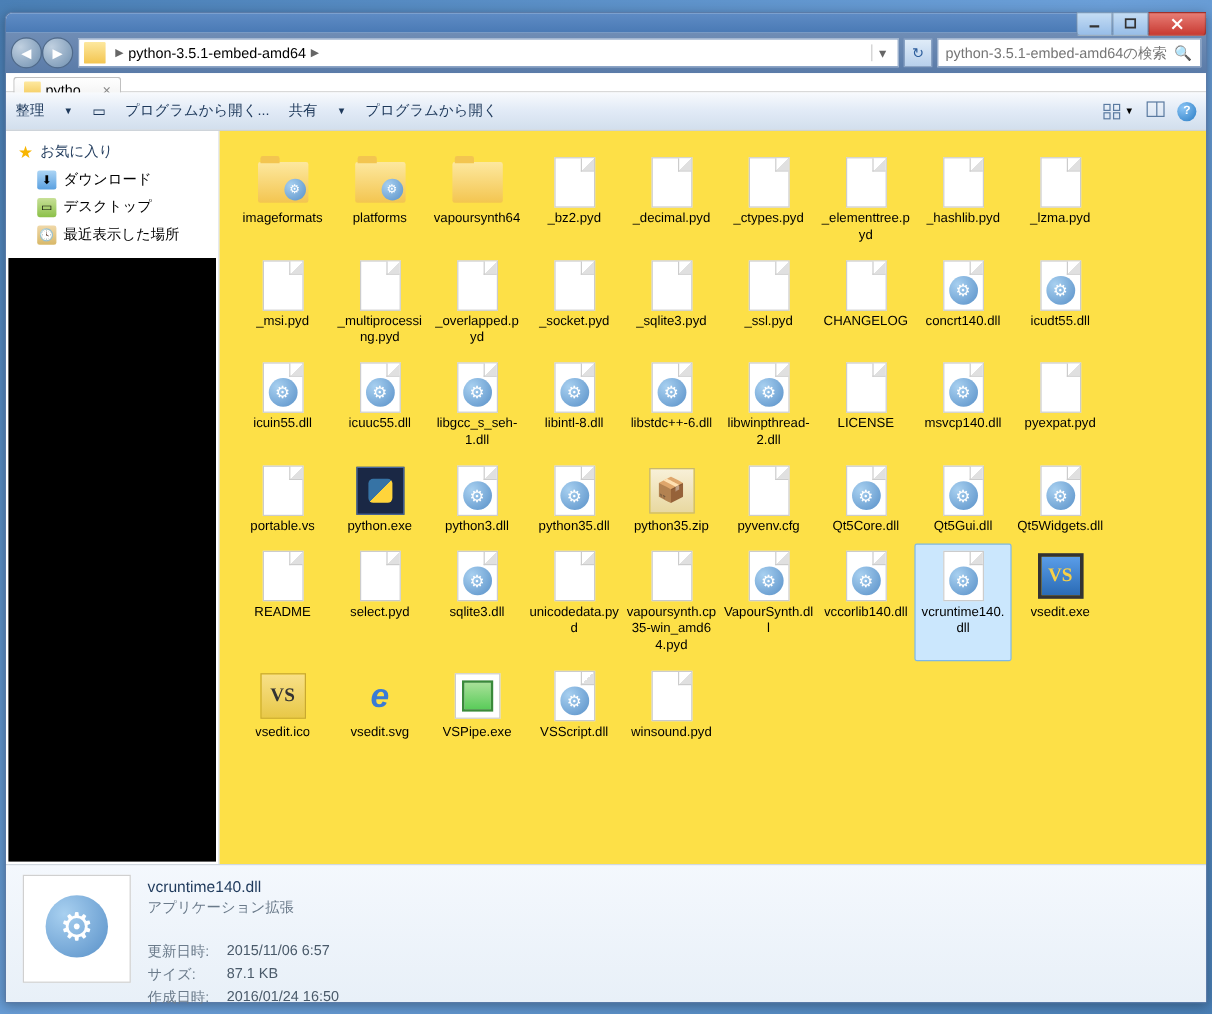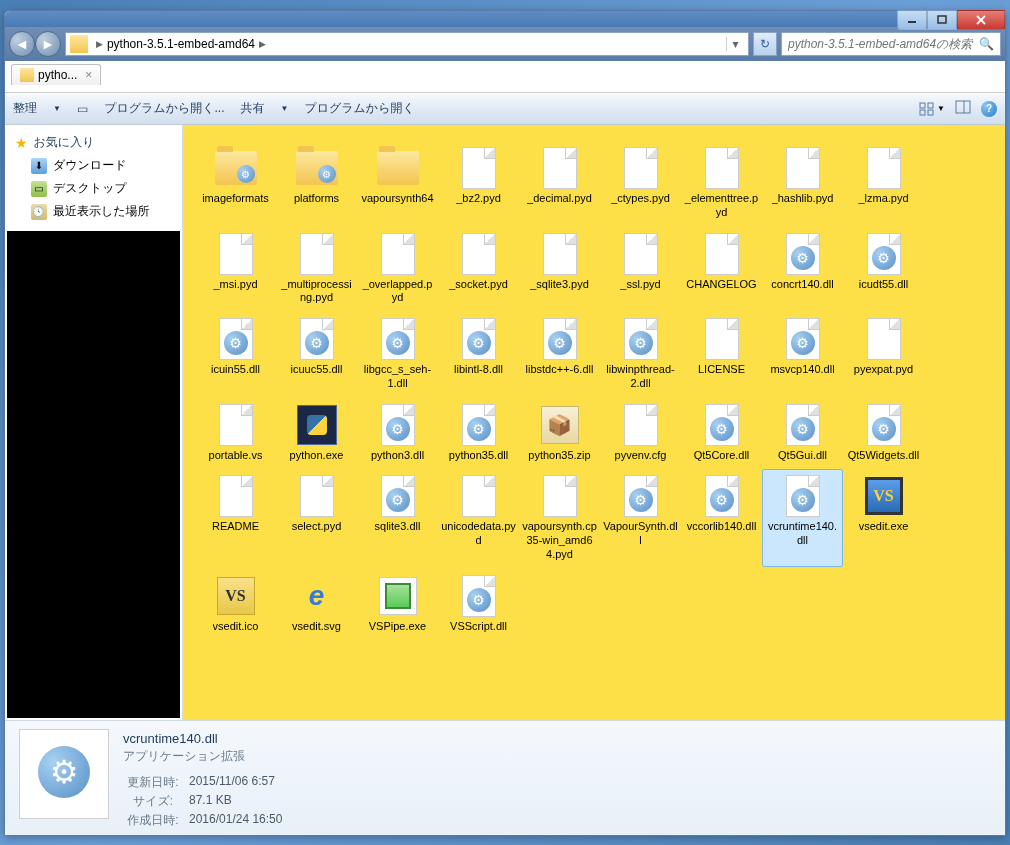--- a/index.html
+++ b/index.html
@@ -14,23 +14,23 @@
 .navbar{height:34px;background:linear-gradient(#708db5,#5a7ba8);display:flex;align-items:center;padding:0 4px;gap:4px}
 .nav-arrows{display:flex;gap:0}
 .nav-arrow{width:26px;height:26px;border-radius:50%;background:radial-gradient(circle at 30% 30%,#c0d0e0,#7090b0);border:1px solid #506a8a;display:flex;align-items:center;justify-content:center;color:#fff;font-size:14px}
 .breadcrumb{flex:1;height:24px;background:#fff;border:1px solid #8ba4c5;display:flex;align-items:center;padding:0 4px}
 .bc-icon{width:18px;height:18px;background:linear-gradient(#fde89f,#f3c550);border-radius:1px;margin-right:4px}
 .bc-text{color:#000}
 .bc-arrow{margin:0 4px;font-size:9px;color:#666}
 .bc-drop{width:18px;text-align:center;color:#666;border-left:1px solid #ccc;margin-left:auto}
 .refresh-btn{width:24px;height:24px;background:linear-gradient(#e0ecf8,#b8d0ec);border:1px solid #8ba4c5;display:flex;align-items:center;justify-content:center;color:#2c5d9c}
 .search-box{width:220px;height:24px;background:#fff;border:1px solid #8ba4c5;display:flex;align-items:center;padding:0 6px}
-.search-box input{border:none;outline:none;flex:1;font-style:italic;color:#888;background:transparent}
+.search-box input{border:none;outline:none;flex:1;color:#888;background:transparent}
 .search-icon{color:#4a7bb5}
-.tabbar{height:32px;background:#fff;padding:3px 6px 0;display:flex;border-bottom:1px solid #d0d0d0}
+.tabbar{height:16px;background:#fff;padding:3px 6px 0;display:flex;border-bottom:1px solid #d0d0d0}
 .tab{height:21px;background:linear-gradient(#fefefe,#f0f0f0);border:1px solid #c0c0c0;border-bottom:none;border-radius:3px 3px 0 0;padding:0 8px;display:flex;align-items:center;gap:4px;font-size:11px}
 .tab-icon{width:14px;height:14px;background:linear-gradient(#fde89f,#f3c550);border-radius:1px}
 .tab-close{color:#888;margin-left:4px}
 .toolbar{height:32px;background:linear-gradient(#f8fafd,#e1eaf6,#d2dfed);display:flex;align-items:center;padding:0 8px;gap:16px;border-bottom:1px solid #c0c8d0}
 .tb-item{color:#1e395b;display:flex;align-items:center;gap:16px}
 .tb-drop{font-size:8px}
 .tb-right{margin-left:auto;display:flex;gap:10px;align-items:center}
 .view-btn{display:flex;align-items:center;gap:2px}
 .help-btn{width:16px;height:16px;border-radius:50%;background:radial-gradient(circle at 30% 30%,#8bc5f5,#2a7cc5);color:#fff;display:flex;align-items:center;justify-content:center;font-size:10px;font-weight:bold}
 .content{flex:1;display:flex;overflow:hidden}
@@ -67,23 +67,23 @@
 .vs-ico{width:38px;height:38px;background:linear-gradient(#f8e088,#e8c848);border:1px solid #c8a830;color:#333;font-weight:bold;font-size:16px;display:flex;align-items:center;justify-content:center;font-family:serif}
 .svg-icon{width:38px;height:38px;background:#fff;border:1px solid #ccc;display:flex;align-items:center;justify-content:center}
 .svg-icon::after{content:"";width:22px;height:22px;background:linear-gradient(#a8e098,#5acc5a);border:2px solid #3a8a3a}
 .blackbox{background:#000;flex:1;margin:2px}
 .details-pane{height:115px;background:linear-gradient(#f4f8fd,#e8f0f8);border-top:1px solid #d0d8e0;display:flex;padding:8px 14px;gap:14px}
 .detail-thumb{width:90px;height:90px;background:#fff;border:1px solid #d0d0d0;display:flex;align-items:center;justify-content:center}
 .detail-thumb .gear{width:52px;height:52px}
 .detail-thumb .gear::after{font-size:32px}
 .detail-info{padding-top:2px}
 .detail-name{font-size:13px;color:#1e395b;margin-bottom:2px}
-.detail-type{color:#6a7a8a;margin-bottom:9px}
+.detail-type{color:#6a7a8a;margin-bottom:20px}
 .detail-row{display:flex;color:#6a7a8a;margin-bottom:2px}
-.detail-label{width:60px;text-align:center;margin-right:6px}
+.detail-label{width:60px;text-align:left;margin-right:6px}
 .detail-value{color:#4a5a6a}
 </style>
 </head>
 <body>
 
 <div class="window">
   <div class="titlebar">
     <div class="win-controls">
       <div class="win-btn win-min">
           <svg width="10" height="10">
@@ -516,20 +516,26 @@
             <div class="file-label">VSPipe.exe</div>
           </div>
           <div class="file-item">
             <div class="file-icon">
               <div class="dll-page">
                 <div class="gear"></div>
               </div>
             </div>
             <div class="file-label">VSScript.dll</div>
           </div>
+          <div class="file-item">
+            <div class="file-icon">
+              <div class="file-page"></div>
+            </div>
+            <div class="file-label">winsound.pyd</div>
+          </div>
         </div>
     </div>
   </div>
 
   <div class="details-pane">
     <div class="detail-thumb">
       <div class="gear"></div>
     </div>
     <div class="detail-info">
       <div class="detail-name">vcruntime140.dll</div>

